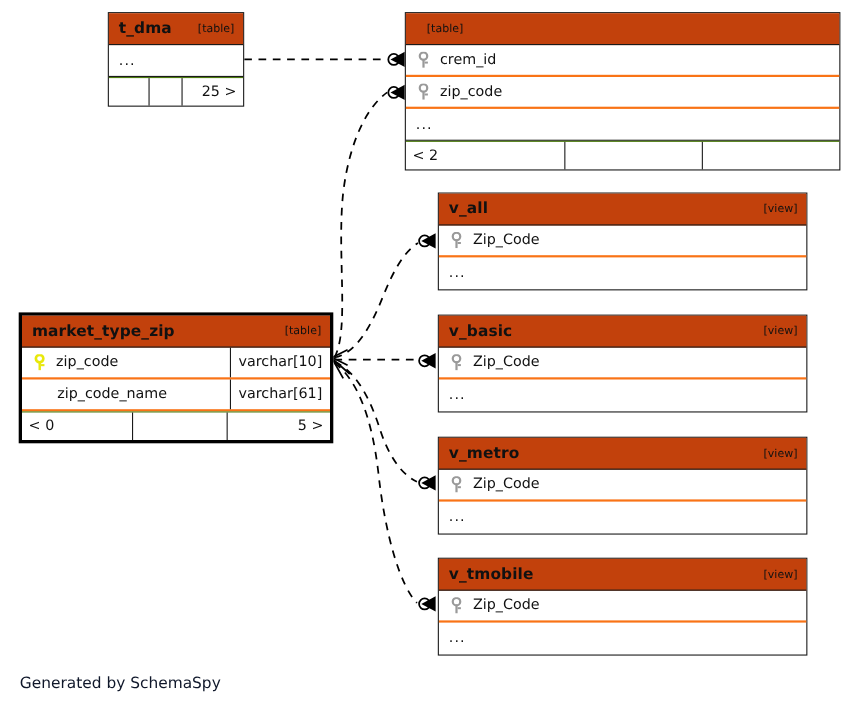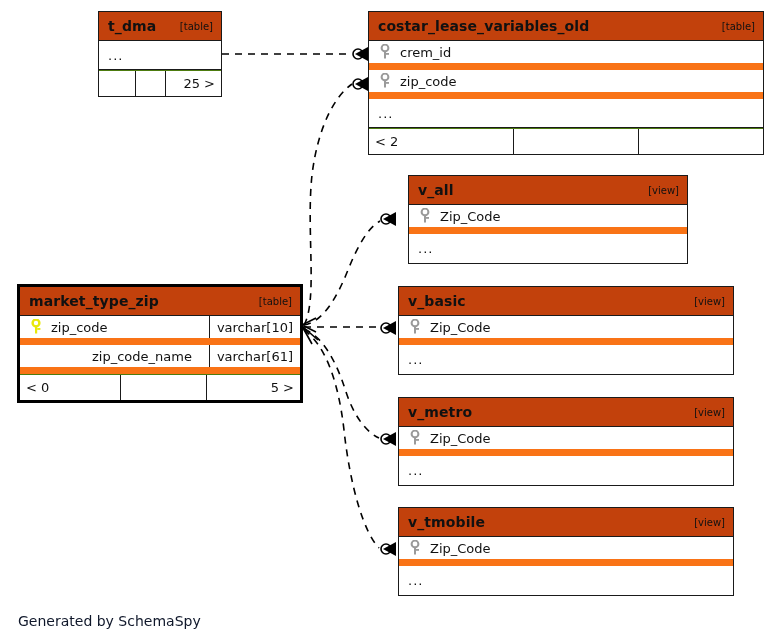--- a/index.html
+++ b/index.html
@@ -63,36 +63,36 @@
   }
   .ent-kind {
     font-size: 10px;
     color: #111111;
     padding-left: 10px;
   }
 
   .ent-row {
     display: flex;
     align-items: stretch;
-    border-bottom: 7px solid #f97316;
+    border-bottom: 2px solid #f97316;
     box-sizing: border-box;
     height: 29px;
   }
   .ent-row:last-child { border-bottom: none; }
 
   .cell-name {
     flex: 1 1 auto;
     display: flex;
     align-items: center;
     padding-left: 9px;
     box-sizing: border-box;
     white-space: nowrap;
     overflow: hidden;
   }
-  .cell-name.indent { padding-left: 32px; margin-left: 40px; }
+  .cell-name.indent { padding-left: 32px; }
   .cell-type {
     flex: 0 0 auto;
     display: flex;
     align-items: center;
     padding: 0 7px;
     border-left: 1px solid #1a1a1a;
     box-sizing: border-box;
     white-space: nowrap;
   }
 
@@ -206,21 +206,20 @@
     <div class="row-ellipsis">...</div>
     <div class="ent-footer">
       <div class="fcell left" style="flex:0 0 36px;"></div>
       <div class="fcell left" style="flex:0 0 30px;"></div>
       <div class="fcell right" style="flex:1 1 auto;">25 &gt;</div>
     </div>
   </div>
 
   <div class="entity" style="left:368px; top:11px; width:396px;">
     <div class="ent-header">
-      <span class="ent-name">costar_lease_variables_old</span>
       <span class="ent-kind">[table]</span>
     </div>
     <div class="ent-row">
       <div class="cell-name">
         <span class="key-icon">
           <svg viewBox="0 0 14 16" width="14" height="16" xmlns="http://www.w3.org/2000/svg">
             <circle cx="7" cy="4" r="3.4" fill="none" stroke="#9a9a9a" stroke-width="2"></circle>
             <rect x="6" y="6.5" width="2" height="8" fill="#9a9a9a"></rect>
             <rect x="8" y="9" width="3" height="1.8" fill="#9a9a9a"></rect>
           </svg>
@@ -241,21 +240,21 @@
       </div>
     </div>
     <div class="row-ellipsis">...</div>
     <div class="ent-footer">
       <div class="fcell left" style="flex:0 0 144px;">&lt; 2</div>
       <div class="fcell left" style="flex:0 0 125px;"></div>
       <div class="fcell left" style="flex:1 1 auto;"></div>
     </div>
   </div>
 
-  <div class="entity" style="left:398px; top:175px; width:280px;margin-left:10px;">
+  <div class="entity" style="left:398px; top:175px; width:336px;">
     <div class="ent-header">
       <span class="ent-name">v_all</span>
       <span class="ent-kind">[view]</span>
     </div>
     <div class="ent-row">
       <div class="cell-name">
         <span class="key-icon">
           <svg viewBox="0 0 14 16" width="14" height="16" xmlns="http://www.w3.org/2000/svg">
             <circle cx="7" cy="4" r="3.4" fill="none" stroke="#9a9a9a" stroke-width="2"></circle>
             <rect x="6" y="6.5" width="2" height="8" fill="#9a9a9a"></rect>

